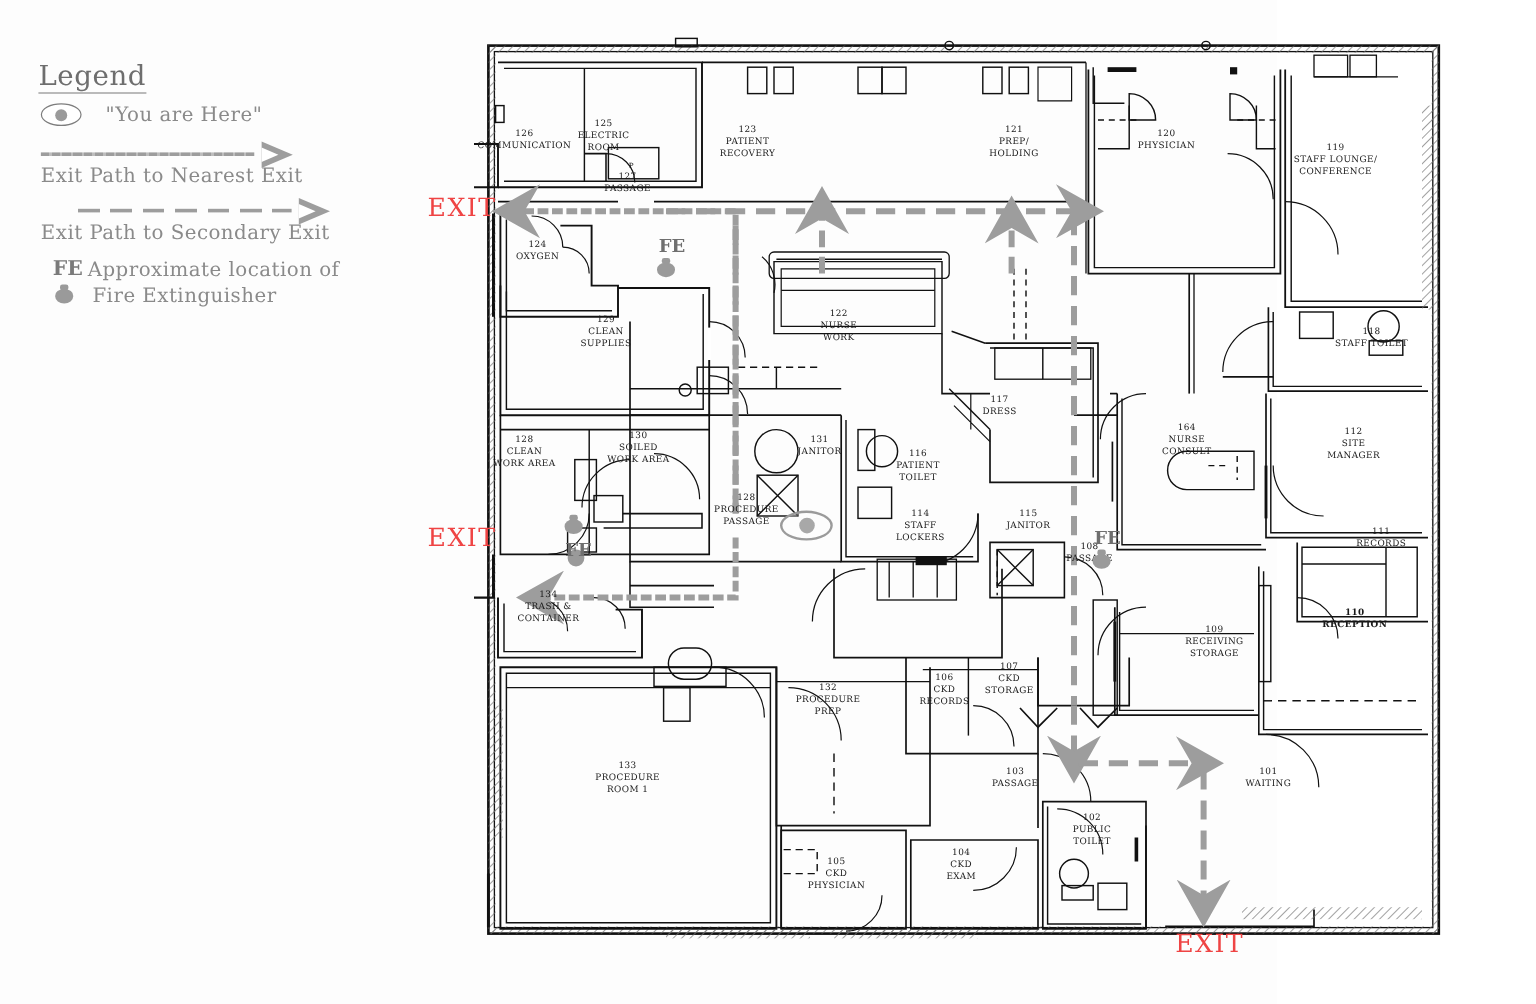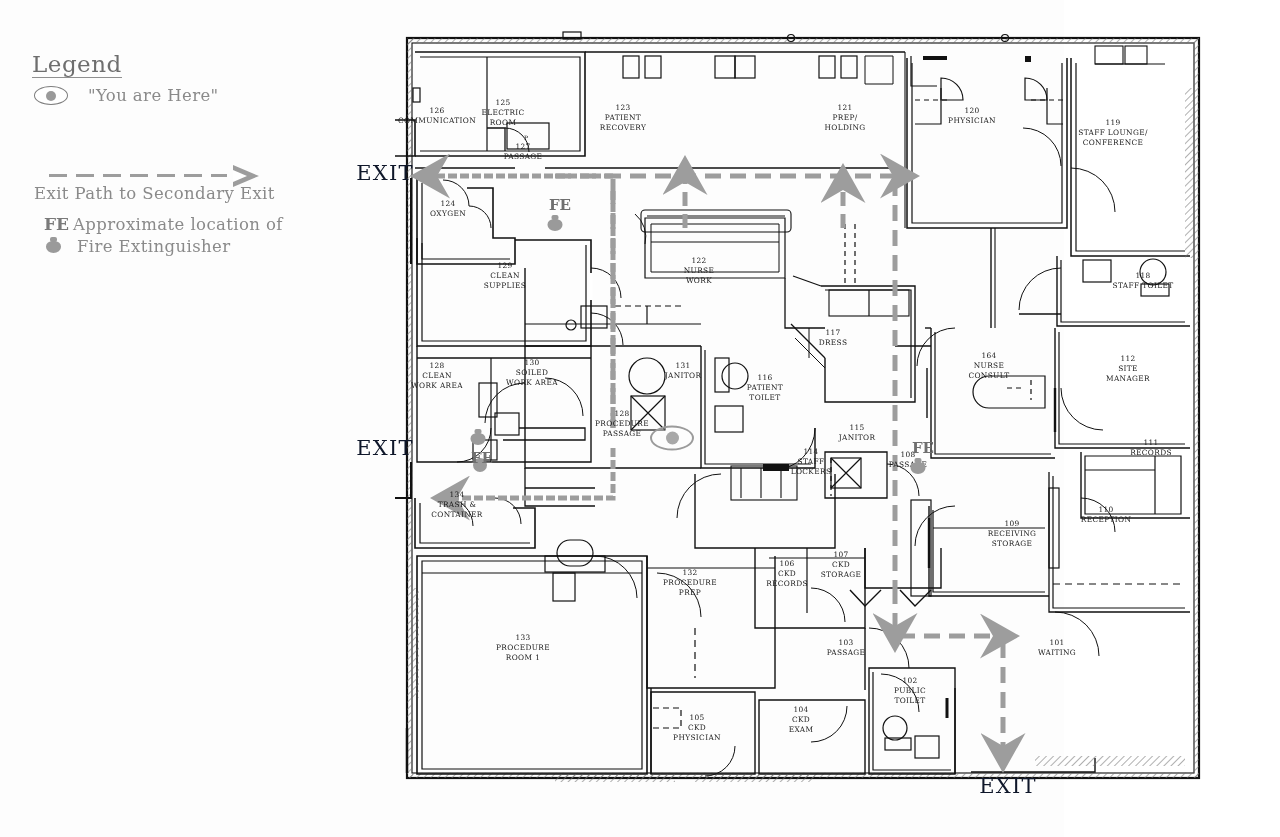--- a/index.html
+++ b/index.html
@@ -123,21 +123,21 @@
     white-space: pre-line;
     transform: translate(-50%, -50%);
     pointer-events: none;
   }
   .rm-num { display: block; }
 
   .exit-lbl {
     position: absolute;
     font-family: "DejaVu Serif", serif;
     font-size: 21px;
-    color: #0f172a;
+    color: #ef4444;
     letter-spacing: 1.2px;
     transform: translate(-50%,-50%);
     white-space: nowrap;
   }
   .fe-lbl {
     position: absolute;
     font-family: "DejaVu Serif", serif;
     font-weight: bold;
     font-size: 15px;
     color: #6f6f6f;
@@ -179,22 +179,29 @@
 <div id="stage">
 
   <div id="legend">
     <div class="lg-title">Legend</div>
 
     <div class="lg-row" style="left:2px; top:34px;">
       <span class="yah-ico"></span>
       <span class="lg-text" style="margin-left:20px;">"You are Here"</span>
     </div>
 
-
-    <div class="lg-row" style="left:2px; top:114px; flex-direction:column; align-items:center;">
+    <div class="lg-row" style="left:2px; top:67px; flex-direction:column; align-items:flex-start;">
+      <span class="lg-arrow">
+        <span class="shaft solid"></span>
+          <span class="head"></span>
+      </span>
+      <span class="lg-text">Exit Path to Nearest Exit</span>
+    </div>
+
+    <div class="lg-row" style="left:2px; top:114px; flex-direction:column; align-items:flex-end;">
       <span class="lg-arrow">
         <span class="shaft dashed"></span>
           <span class="head"></span>
       </span>
       <span class="lg-text">Exit Path to Secondary Exit</span>
     </div>
 
     <div class="lg-row" style="left:12px; top:162px;">
       <span class="fe-mark">FE</span>
       <span class="lg-text" style="margin-left:4px;">Approximate location of</span>
@@ -508,25 +515,25 @@
         <div class="rm-label" style="left: 733px; top: 341px;"><span class="rm-num">112</span><span>SITE
 MANAGER</span></div>
         <div class="rm-label" style="left: 288px; top: 343px;"><span class="rm-num">131</span><span>JANITOR</span></div>
         <div class="rm-label" style="left: 370px; top: 360px;"><span class="rm-num">116</span><span>PATIENT
 TOILET</span></div>
         <div class="rm-label" style="left: 227px; top: 396px;"><span class="rm-num">128</span><span>PROCEDURE
 PASSAGE</span></div>
         <div class="rm-label" style="left: 462px; top: 405px;"><span class="rm-num">115</span><span>JANITOR</span></div>
         <div class="rm-label" style="left: 756px; top: 420px; text-align: center;"><span class="rm-num">111</span><span>RECORDS</span></div>
         <div class="rm-label" style="left: 513px; top: 432px;"><span class="rm-num">108</span><span>PASSAGE</span></div>
-        <div class="rm-label" style="left: 372px; top: 434px; margin-left: 44px;"><span class="rm-num">114</span><span>STAFF
+        <div class="rm-label" style="left: 372px; top: 410px;"><span class="rm-num">114</span><span>STAFF
 LOCKERS</span></div>
         <div class="rm-label" style="left: 62px; top: 477px;"><span class="rm-num">134</span><span>TRASH &amp;
 CONTAINER</span></div>
-        <div class="rm-label" style="left: 711px; top: 487px;"><span class="rm-num">110</span><span>RECEPTION</span></div>
+        <div class="rm-label" style="left: 734px; top: 487px; font-weight: bold;"><span class="rm-num">110</span><span>RECEPTION</span></div>
         <div class="rm-label" style="left: 617px; top: 506px;"><span class="rm-num">109</span><span>RECEIVING
 STORAGE</span></div>
         <div class="rm-label" style="left: 446px; top: 537px;"><span class="rm-num">107</span><span>CKD
 STORAGE</span></div>
         <div class="rm-label" style="left: 392px; top: 546px;"><span class="rm-num">106</span><span>CKD
 RECORDS</span></div>
         <div class="rm-label" style="left: 295px; top: 555px;"><span class="rm-num">132</span><span>PROCEDURE
 PREP</span></div>
         <div class="rm-label" style="left: 451px; top: 620px;"><span class="rm-num">103</span><span>PASSAGE</span></div>
         <div class="rm-label" style="left: 662px; top: 620px;"><span class="rm-num">101</span><span>WAITING</span></div>

